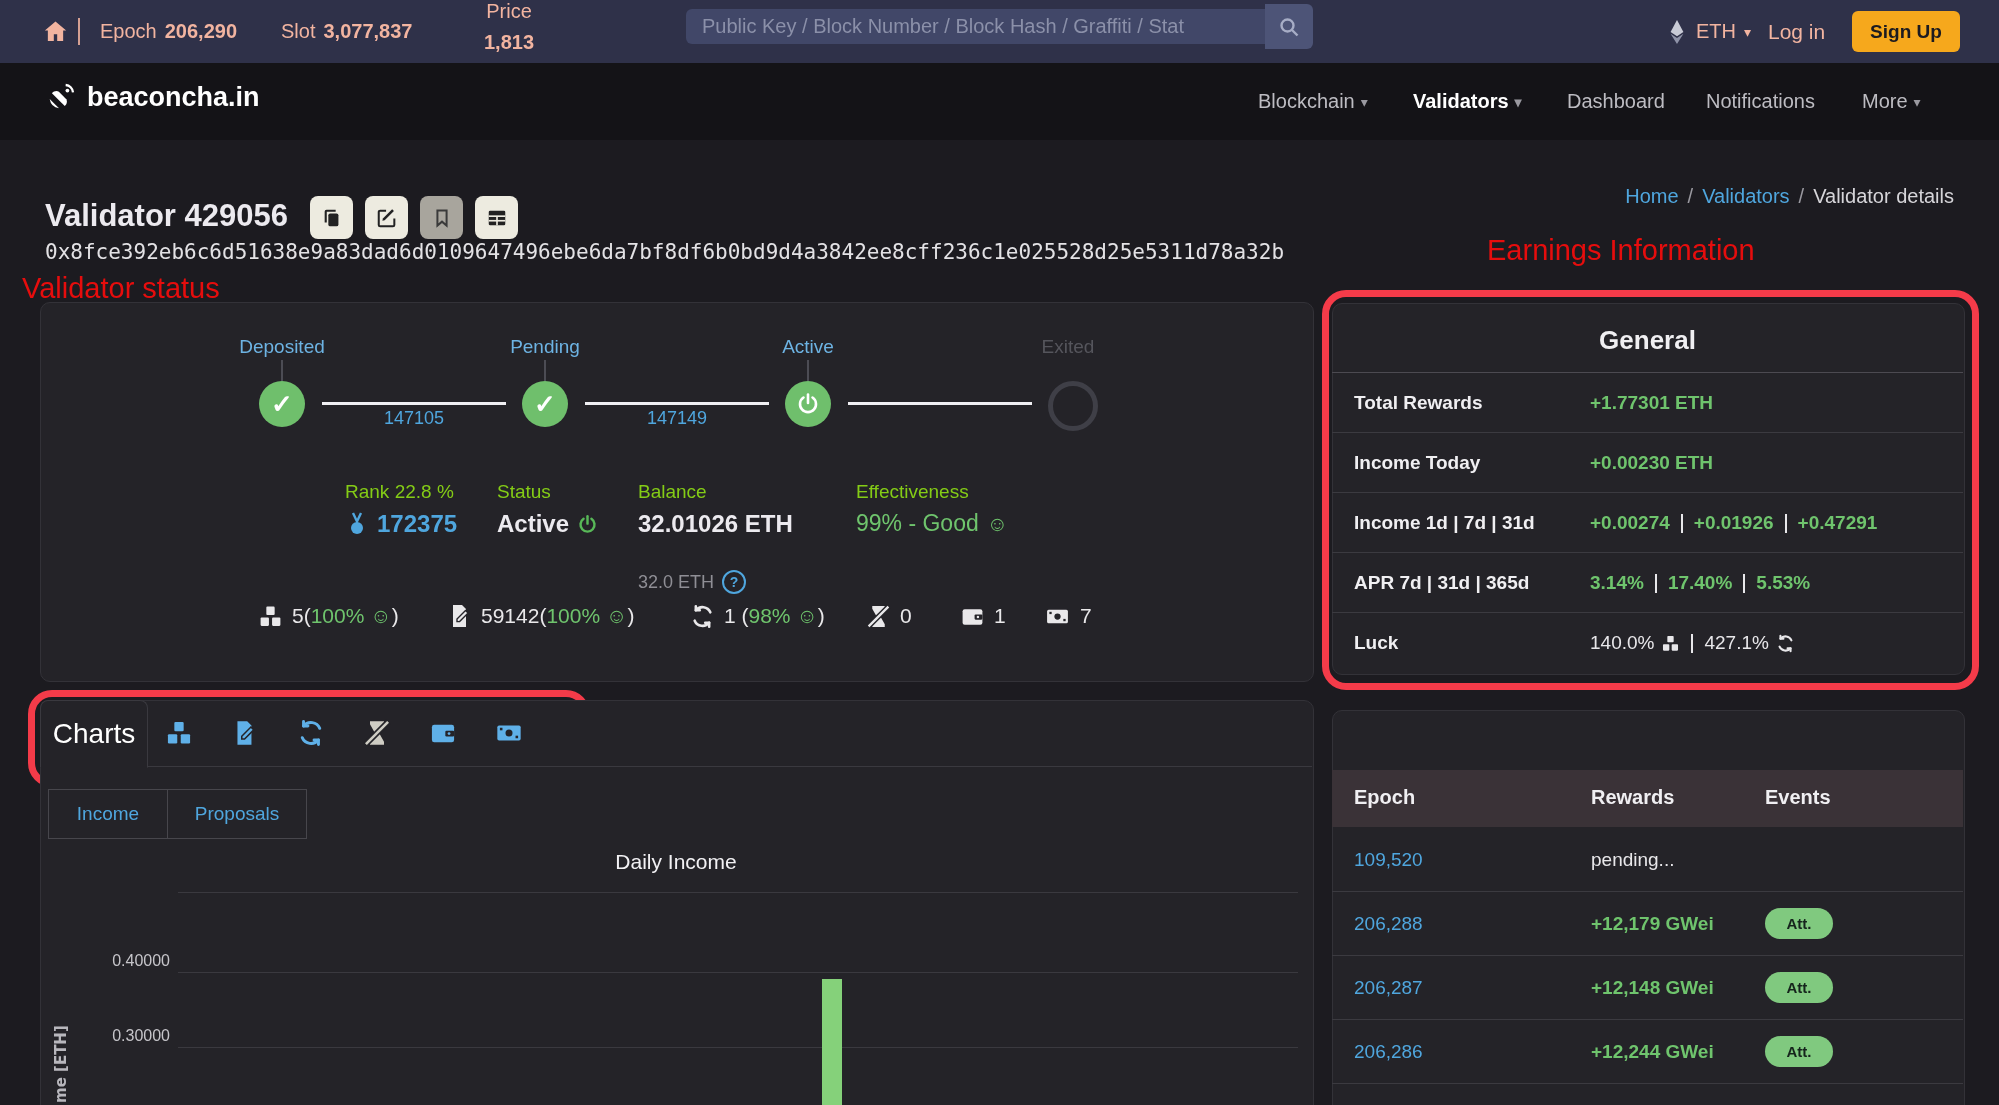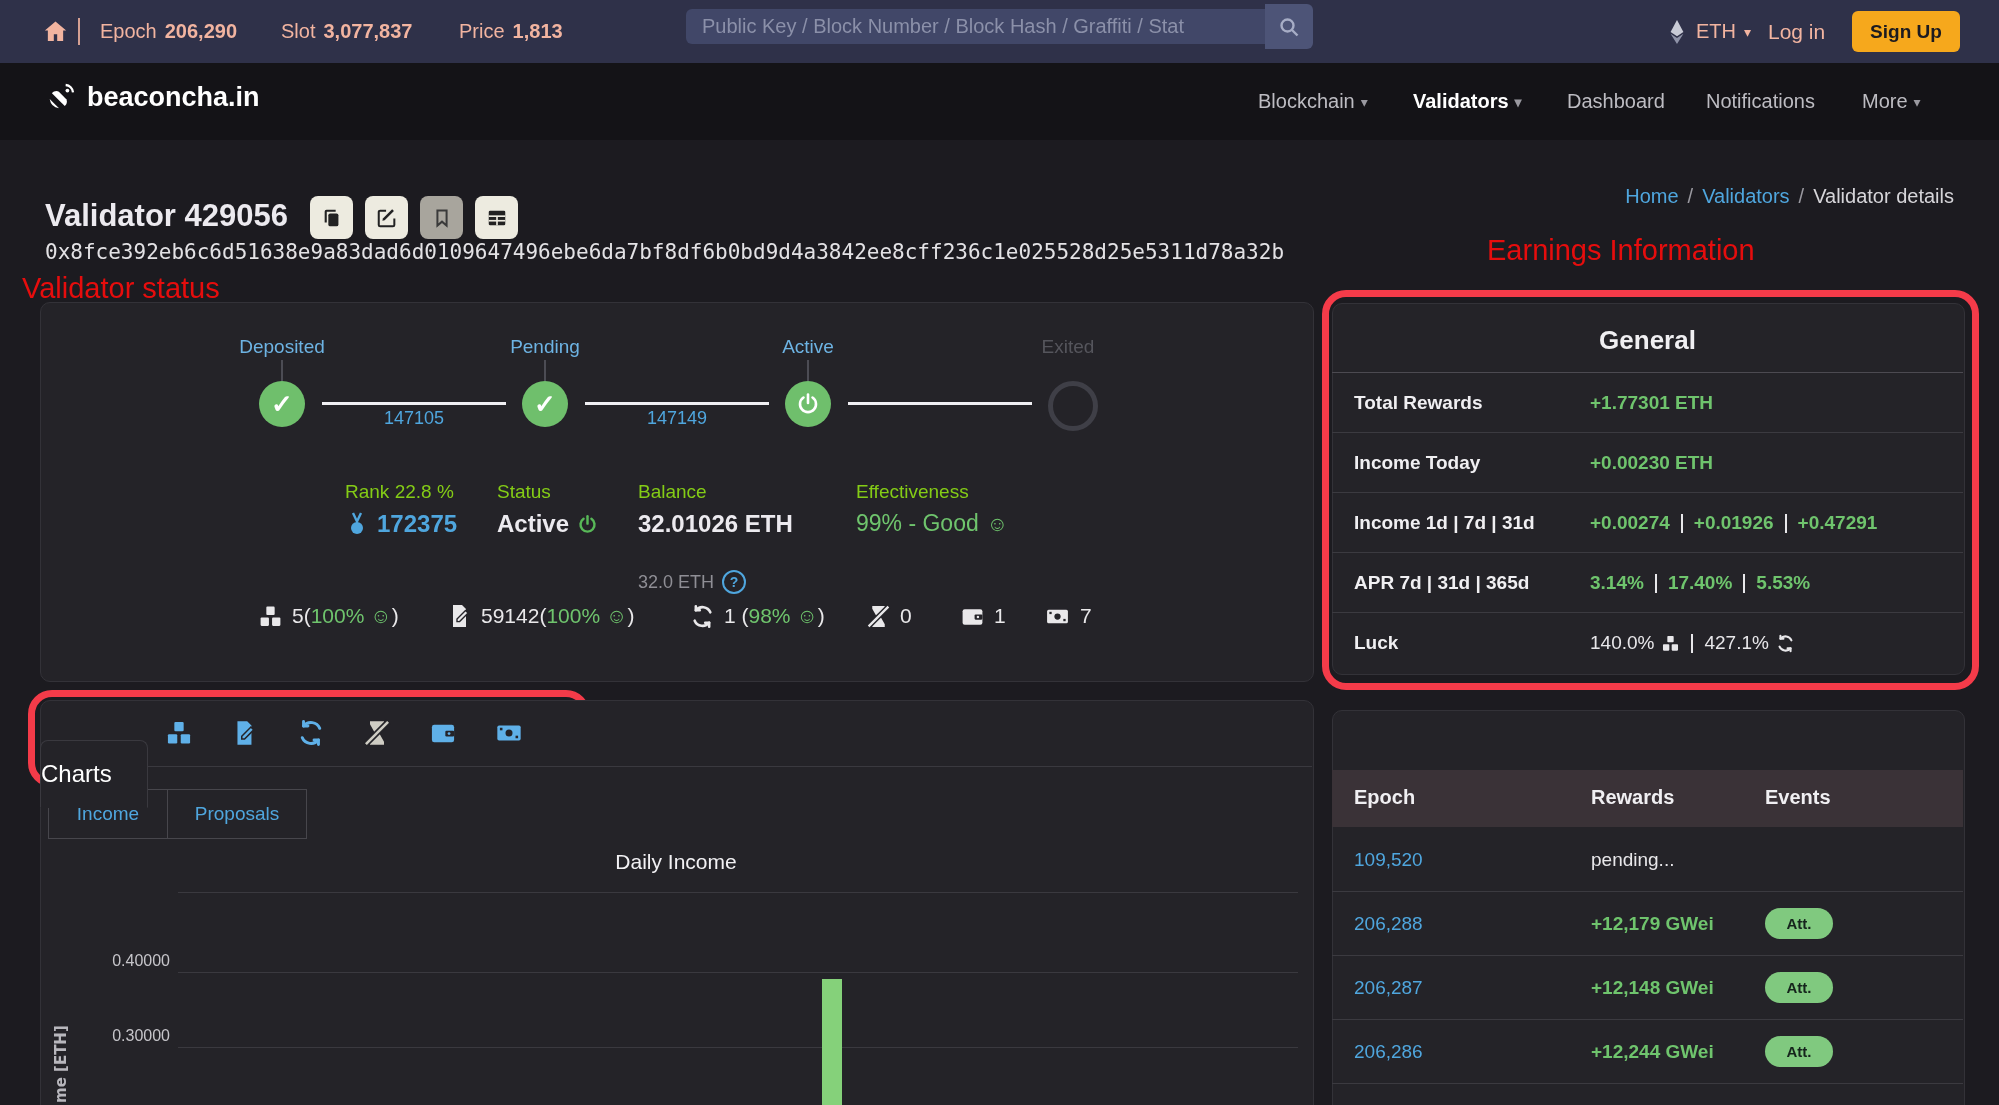--- a/index.html
+++ b/index.html
@@ -50,22 +50,22 @@
   .stat-sub{position:absolute;top:570px;font-size:18px;color:#8f8e95;display:flex;align-items:center;gap:8px;}
   .blue{color:#4fa6de;}
   .green{color:#6fc46d;}
   .qmark{display:inline-flex;width:20px;height:20px;border:2px solid #4fa6de;border-radius:50%;color:#4fa6de;
          align-items:center;justify-content:center;font-size:14px;font-weight:bold;cursor:pointer;}
   .smiley{font-size:21px;color:#6fc46d;}
   
   .counter{position:absolute;top:600px;height:32px;display:flex;align-items:center;gap:9px;font-size:21px;color:#e9e8ea;}
   .cicon{color:#e9e8ea;}
   
-  .tab-active{position:absolute;left:40px;top:740px;width:106px;height:66px;background:#242328;border:1px solid #3a393f;border-bottom:1px solid #242328;
-              border-radius:8px 8px 0 0;display:flex;align-items:center;justify-content:flex-start;font-size:24px;color:#ffffff;cursor:pointer;z-index:2;}
+  .tab-active{position:absolute;left:40px;top:700px;width:106px;height:66px;background:#242328;border:1px solid #3a393f;border-bottom:1px solid #242328;
+              border-radius:8px 8px 0 0;display:flex;align-items:center;justify-content:center;font-size:28px;color:#ffffff;cursor:pointer;z-index:2;}
   .tabline{position:absolute;left:40px;top:766px;width:1272px;height:1px;background:#3a393f;}
   .icontab{position:absolute;top:716px;width:34px;height:34px;display:flex;align-items:center;justify-content:center;color:#5fb0e8;cursor:pointer;}
   .icontab.pale{color:#cfcdc4;}
   .subtab{position:absolute;top:789px;height:50px;border:1px solid #47464c;display:flex;align-items:center;justify-content:center;
           font-size:19px;color:#4fa6de;background:#242328;cursor:pointer;box-sizing:border-box;}
   
   .chart-title{position:absolute;left:40px;top:850px;width:1272px;text-align:center;font-size:21px;color:#f2f1f4;}
   .gridline{position:absolute;left:178px;width:1120px;height:1px;background:#3a393f;}
   .ytick{position:absolute;width:110px;text-align:right;right:1829px;font-size:16px;color:#c6c5ca;}
   .ylab{position:absolute;left:52px;top:1103px;transform:rotate(-90deg);transform-origin:top left;font-size:15px;font-weight:bold;color:#b8b7bd;font-family:"DejaVu Sans",sans-serif;}
@@ -99,21 +99,21 @@
     </div>
     <div class="tb-div"></div>
     <div class="tb-item" style="left:100px;">
       <span>Epoch</span>
       <span class="tb-val">206,290</span>
     </div>
     <div class="tb-item" style="left:281px;">
       <span>Slot</span>
       <span class="tb-val">3,077,837</span>
     </div>
-    <div class="tb-item" style="left:459px;">
+    <div class="tb-item" style="left:484px;flex-direction:column;">
       <span>Price</span>
       <span class="tb-val">1,813</span>
     </div>
     <div class="searchbox">
       <input type="text" placeholder="Public Key / Block Number / Block Hash / Graffiti / Stat" style="">
       <div class="search-btn">
         <span>
           <svg width="24" height="24" viewBox="0 0 24 24" fill="none" stroke="#a7adc6" stroke-width="2.4">
             <circle cx="10.5" cy="10.5" r="6"></circle>
               <line x1="15" y1="15" x2="20.5" y2="20.5"></line>

